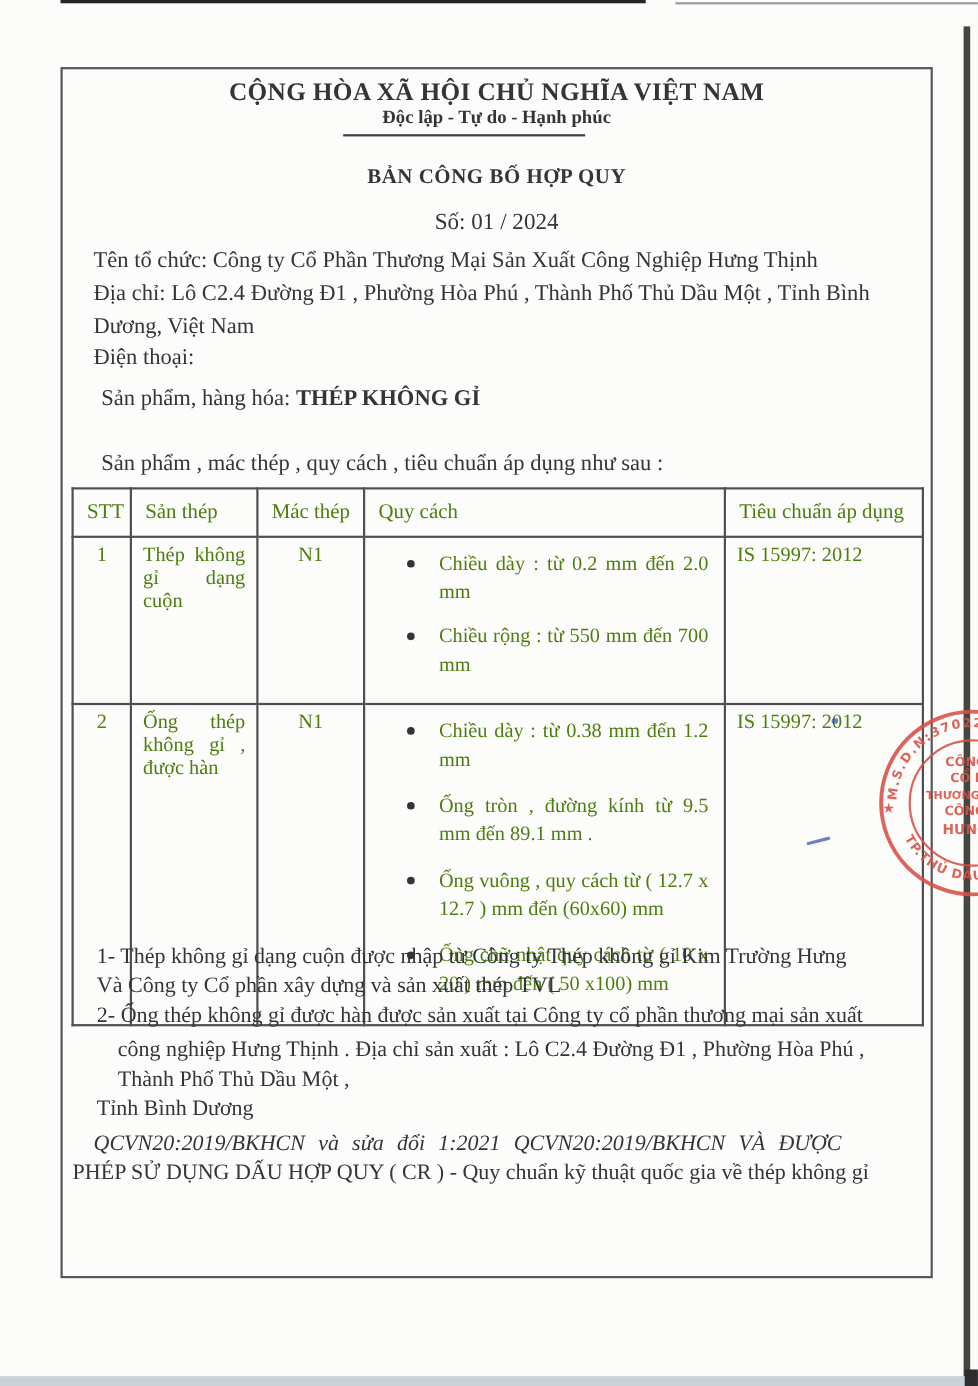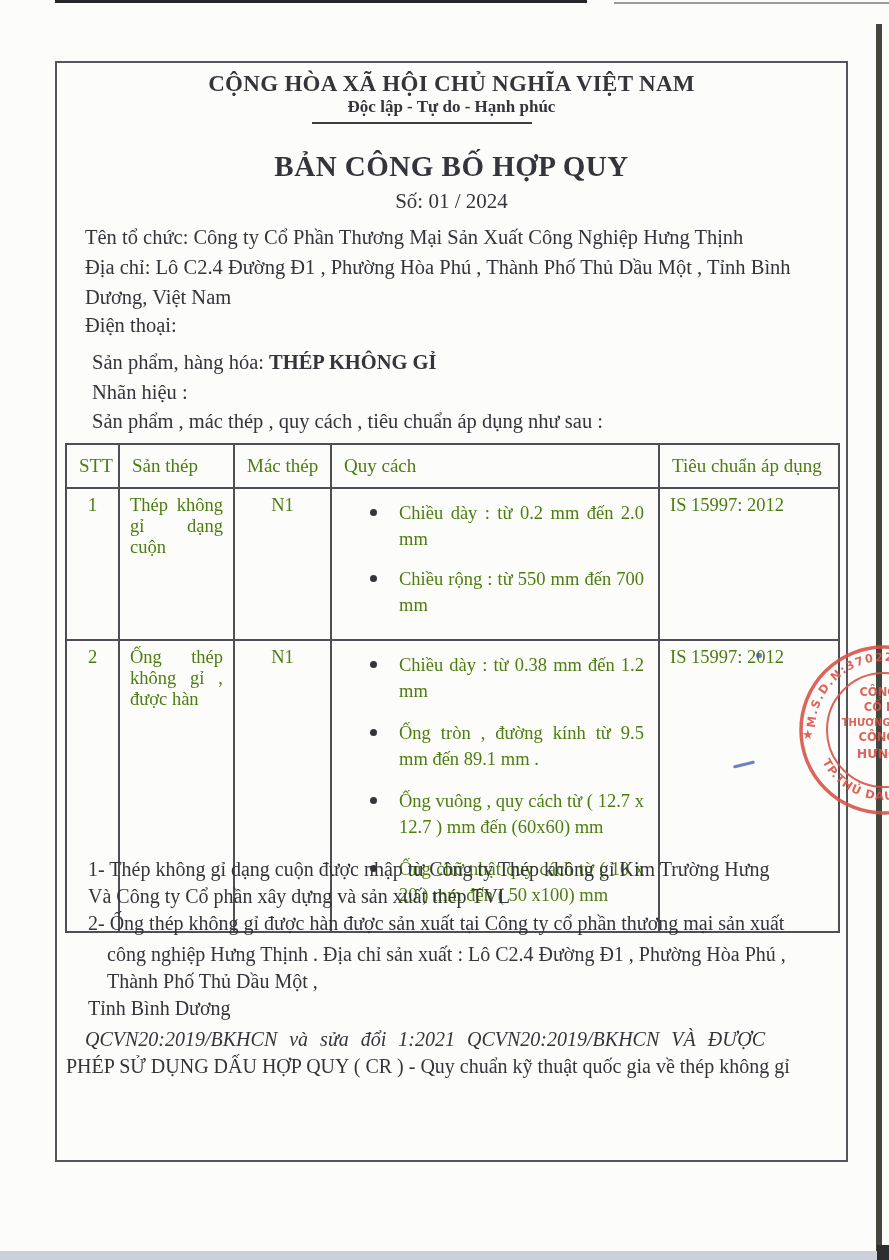--- a/index.html
+++ b/index.html
@@ -18,21 +18,21 @@
 
   .frame{
     position:absolute;left:55px;top:61px;width:789px;height:1097px;
     border:2px solid #55555c;
   }
 
   .hdr{position:absolute;left:55px;width:793px;text-align:center;}
   .national-title{top:71px;font-weight:bold;font-size:23px;letter-spacing:.3px;}
   .motto{top:97px;font-weight:bold;font-size:17px;}
   .motto-underline{position:absolute;left:312px;top:122px;width:220px;height:2px;background:#3d3e44;}
-  .doc-title{top:150px;font-weight:bold;font-size:29px;letter-spacing:.5px;}
+  .doc-title{top:150px;font-weight:bold;font-size:19px;letter-spacing:.5px;}
   .doc-number{top:189px;font-size:21px;}
 
   .info{position:absolute;left:85px;width:732px;font-size:20.5px;line-height:30px;}
   .l-org{top:222px;}
   .l-addr{top:252px;}
   .l-phone{top:310px;}
   .l-product{top:347px;left:92px;}
   .l-brand{top:377px;left:92px;}
   .l-intro{top:406px;left:92px;}
   .bold{font-weight:bold;}
@@ -90,21 +90,20 @@
   <div class="motto-underline"></div>
   <div class="hdr doc-title">BẢN CÔNG BỐ HỢP QUY</div>
   <div class="hdr doc-number">Số: 01 / 2024</div>
 
   <div class="info l-org">Tên tổ chức: Công ty Cổ Phần Thương Mại Sản Xuất Công Nghiệp Hưng Thịnh</div>
   <div class="info l-addr">Địa chỉ: Lô C2.4 Đường Đ1 , Phường Hòa Phú , Thành Phố Thủ Dầu Một , Tỉnh Bình Dương, Việt Nam</div>
   <div class="info l-phone">Điện thoại:</div>
   <div class="info l-product">
     <span>Sản phẩm, hàng hóa: </span><span class="bold">THÉP KHÔNG GỈ</span>
   </div>
-  <div class="info l-brand">Nhãn hiệu :</div>
   <div class="info l-intro">Sản phẩm , mác thép , quy cách , tiêu chuẩn áp dụng như sau :</div>
 
   <table class="spec">
     <colgroup>
       <col style="width:53px">
         <col style="width:115px">
         <col style="width:97px">
         <col style="width:328px">
         <col style="width:180px">
     </colgroup>

